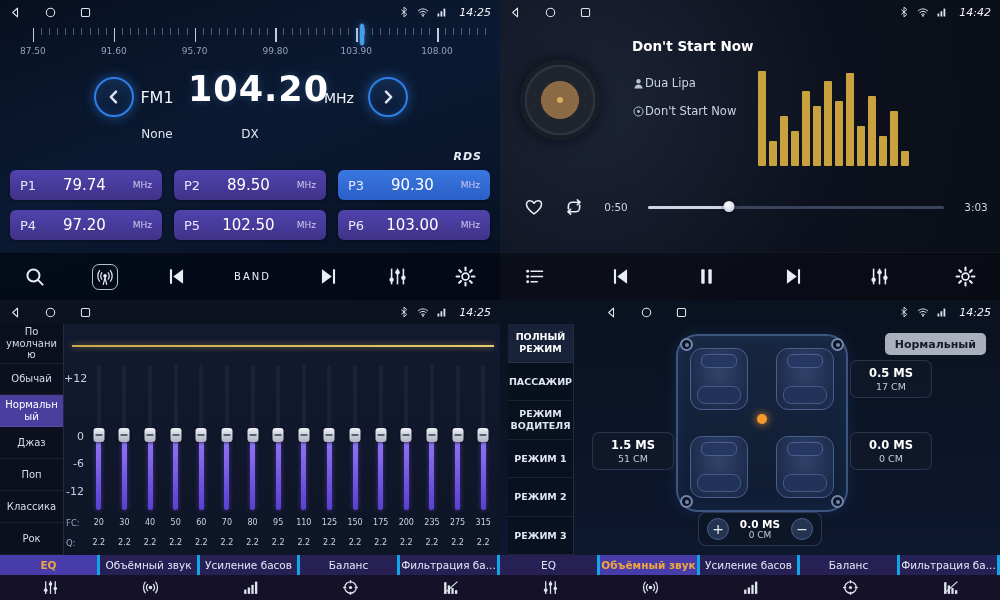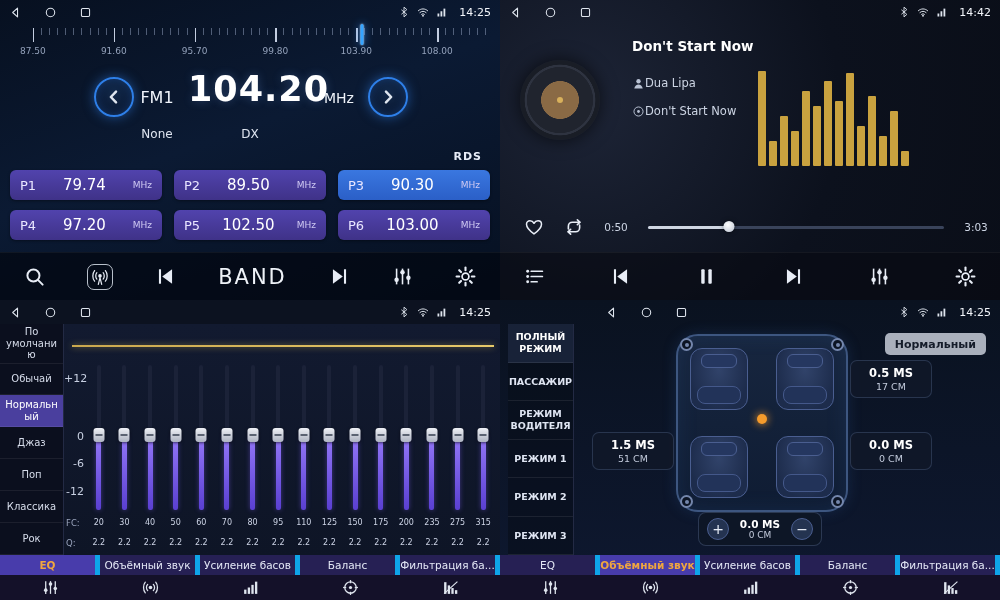--- a/index.html
+++ b/index.html
@@ -7,21 +7,21 @@
     font-family:"DejaVu Sans","Liberation Sans",sans-serif;color:#fff;}
   button{font-family:inherit;background:none;border:none;color:inherit;cursor:pointer;}
   .screen{display:grid;grid-template-columns:500px 500px;grid-template-rows:300px 300px;width:1000px;height:600px;}
   .quad{position:relative;overflow:hidden;}
   #radio{background:linear-gradient(160deg,#071020 0%,#0b1a33 45%,#061021 100%);}
   #player{background:radial-gradient(circle at 18% 35%,#1d2436 0%,#0c111d 55%,#0a0e18 100%);}
   #equalizer{background:#0c1220;}
   #surround{background:linear-gradient(180deg,#0a1220,#0e1830);}
 
   
-  .statusbar{position:absolute;left:0;right:0;top:0;height:24px;display:flex;align-items:center;justify-content:space-between;padding:0 9px;z-index:5;}
+  .statusbar{position:absolute;left:0;right:0;top:0;height:24px;display:flex;align-items:center;justify-content:space-between;padding:0 9px;z-index:5;font-style:italic;}
   .sb-left{display:flex;align-items:center;gap:22px;}
   .sb-right{display:flex;align-items:center;gap:7px;}
   #surround .sb-left{margin-left:96px;}
   .icon{display:inline-flex;color:#dfe5ee;}
   .icon svg{width:100%;height:100%;display:block;}
   .icon.nav{width:13px;height:13px;}
   .icon.sm{width:12px;height:12px;}
   .sb-time{font-size:11px;color:#f2f5fa;margin-left:4px;}
 
   
@@ -39,59 +39,59 @@
     border:2px solid var(--accent-blue,#2e7fe8);color:#6db1ff;
     box-shadow:0 0 12px rgba(47,127,232,.55),inset 0 0 10px rgba(47,127,232,.3);
     display:flex;align-items:center;justify-content:center;}
   .round-btn .icon{width:18px;height:18px;}
   .round-btn.left{left:94px;top:77px;} .round-btn.right{left:368px;top:77px;}
   .band-label{position:absolute;left:125px;top:88px;width:64px;text-align:center;font-size:16px;color:#f0f4fb;}
   .freq-big{position:absolute;left:188px;top:69px;width:124px;text-align:center;font-size:35px;font-weight:bold;letter-spacing:1px;color:#fff;text-shadow:0 0 10px rgba(120,170,255,.25);}
   .unit-label{position:absolute;left:324px;top:90px;font-size:14px;color:#eef2f8;}
   .sub{position:absolute;top:127px;font-size:12px;color:#dfe5f0;text-align:center;}
   .station-sub{left:125px;width:64px;} .mode-sub{left:188px;width:124px;}
-  .rds{position:absolute;right:18px;top:150px;font-size:11px;font-weight:800;letter-spacing:1px;color:#e8edf8;}
+  .rds{position:absolute;right:18px;top:150px;font-size:11px;font-style:italic;font-weight:800;letter-spacing:1px;color:#e8edf8;}
   .presets{position:absolute;left:10px;right:10px;top:170px;display:grid;grid-template-columns:repeat(3,1fr);gap:10px 12px;}
   .preset{height:30px;border-radius:6px;display:flex;align-items:center;padding:0 10px;gap:6px;cursor:pointer;
     background:linear-gradient(180deg,#5143ad,#3f3288);box-shadow:0 1px 3px rgba(0,0,0,.4);}
   .preset.active{background:linear-gradient(180deg,#3a77e0,#2b5fc7);}
   .preset .pid{font-size:13px;color:#e9e6ff;}
   .preset .pfreq{flex:1;text-align:center;font-size:15px;color:#fff;}
   .preset .punit{font-size:9px;color:#cfc9f2;}
   .toolbar{position:absolute;left:0;right:0;bottom:0;height:48px;background:rgba(3,7,16,.72);
     display:flex;align-items:center;justify-content:space-between;padding:0 24px;border-top:1px solid rgba(255,255,255,.05);}
   .toolbar .icon{width:21px;height:21px;color:#e8edf6;}
   .tb-box{display:inline-flex;border:1.5px solid rgba(230,237,248,.8);border-radius:7px;padding:3px;}
   .tb-box .icon{width:18px;height:18px;}
-  .band-text{font-size:21px;letter-spacing:2px;color:#eef2f8;}
+  .band-text{font-size:10px;letter-spacing:2px;color:#eef2f8;}
 
   
   .album{position:absolute;left:20px;top:60px;width:80px;height:80px;border-radius:50%;
     background:radial-gradient(circle,#8a6a45 0 33%,#20242e 34% 58%,#2e3340 59% 62%,#191d26 63% 78%,#343a48 79% 82%,#10131a 83%);
     box-shadow:0 0 18px rgba(0,0,0,.65);}
   .album::after{content:'';position:absolute;left:50%;top:50%;width:6px;height:6px;margin:-3px;border-radius:50%;background:#d9b15c;}
   .track-title{position:absolute;left:132px;top:38px;font-size:13.5px;font-weight:600;color:#fff;}
   .meta-row{position:absolute;left:132px;display:flex;align-items:center;font-size:11.5px;color:#ccd4e3;}
   .meta-row .icon{width:13px;height:13px;color:#b9c2d4;}
   .artist-row{top:76px;} .album-row{top:104px;}
   .visualizer{position:absolute;left:258px;top:66px;width:156px;height:100px;display:flex;align-items:flex-end;gap:3px;}
   .vbar{width:8px;background:var(--gold,#c9a23f);border-radius:1px;}
-  .controls{position:absolute;left:24px;right:12px;top:214px;height:26px;display:flex;align-items:center;gap:20px;}
+  .controls{position:absolute;left:24px;right:12px;top:194px;height:26px;display:flex;align-items:center;gap:20px;}
   .controls .icon{width:20px;height:20px;color:#e8edf6;}
   .time{font-size:10.5px;color:#cdd5e4;min-width:24px;text-align:center;}
   .slider{flex:1;position:relative;height:14px;cursor:pointer;}
   .slider .track{position:absolute;left:0;right:0;top:6px;height:3px;background:#39435a;border-radius:2px;}
   .slider .fill{position:absolute;left:0;top:6px;height:3px;background:#cfd6e2;border-radius:2px;}
   .slider .knob{position:absolute;top:1px;width:11px;height:11px;border-radius:50%;transform:translateX(-50%);
     background:radial-gradient(circle at 40% 35%,#fff,#b9c1cf);box-shadow:0 0 4px rgba(0,0,0,.5);}
   #player .toolbar{background:rgba(8,10,18,.6);}
 
   
   .audio-tabs{position:absolute;left:0;right:0;bottom:25px;height:20px;display:grid;grid-template-columns:repeat(5,1fr);background:#262054;}
-  .atab{display:flex;align-items:center;justify-content:center;font-size:10.5px;color:#e3e7f5;border-right:5px solid #0ea5e9;white-space:nowrap;overflow:hidden;cursor:pointer;}
+  .atab{display:flex;align-items:center;justify-content:center;font-size:10.5px;color:#e3e7f5;border-right:3px solid #0ea5e9;white-space:nowrap;overflow:hidden;cursor:pointer;}
   .atab.active{background:#483cab;color:var(--tab-active-text,#f0a63f);font-weight:bold;}
   .audio-icons{position:absolute;left:0;right:0;bottom:0;height:25px;display:grid;grid-template-columns:repeat(5,1fr);background:#141129;}
   .aicon{display:flex;align-items:center;justify-content:center;color:#9aa2c2;cursor:pointer;}
   .aicon .icon{width:17px;height:17px;}
   .aicon.active{color:#d8a43c;}
 
   
   .eq-sidebar{position:absolute;left:0;top:24px;bottom:45px;width:64px;background:#0b0f1e;border-right:1px solid #232a44;display:flex;flex-direction:column;}
   .eq-preset{flex:1;display:flex;align-items:center;justify-content:center;text-align:center;font-size:10px;line-height:1.15;
     color:#d6dcea;border-bottom:1px solid rgba(255,255,255,.07);padding:2px 3px;overflow-wrap:anywhere;cursor:pointer;}

